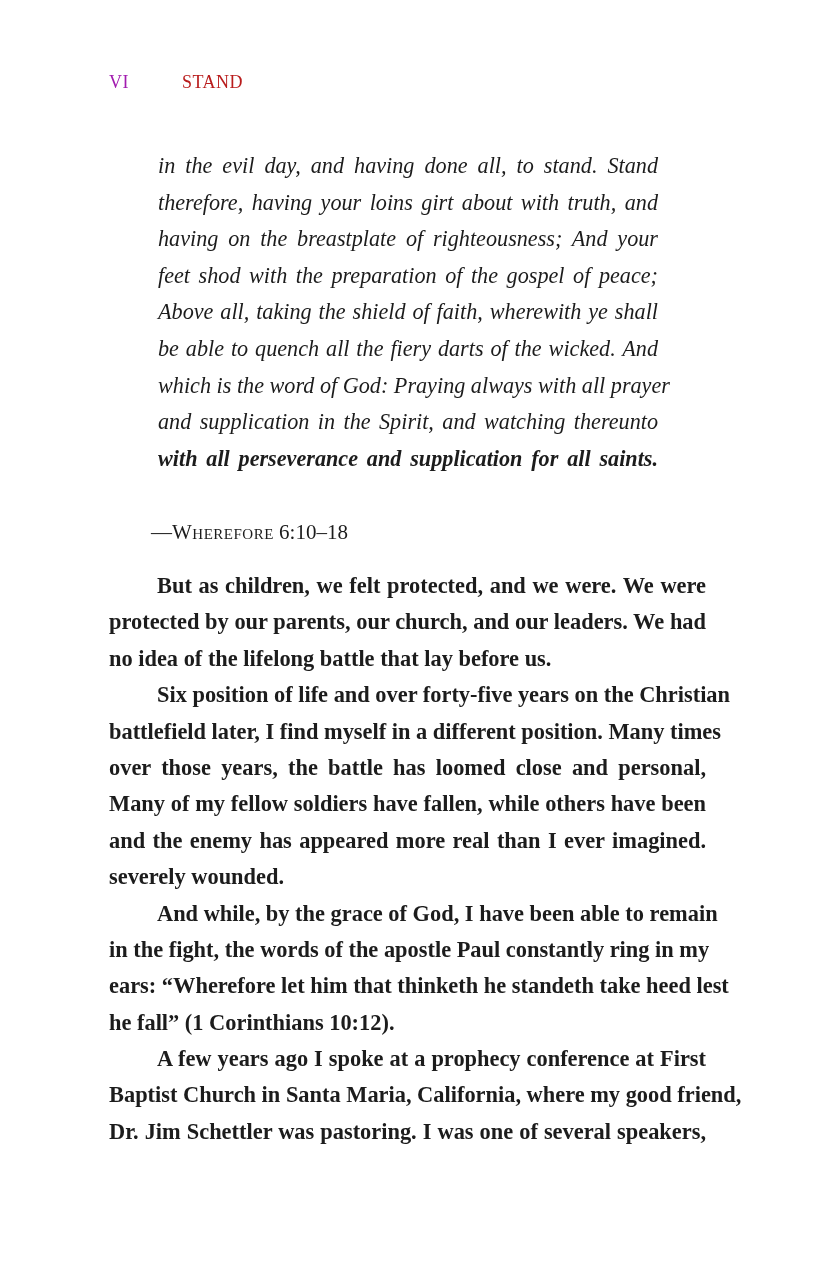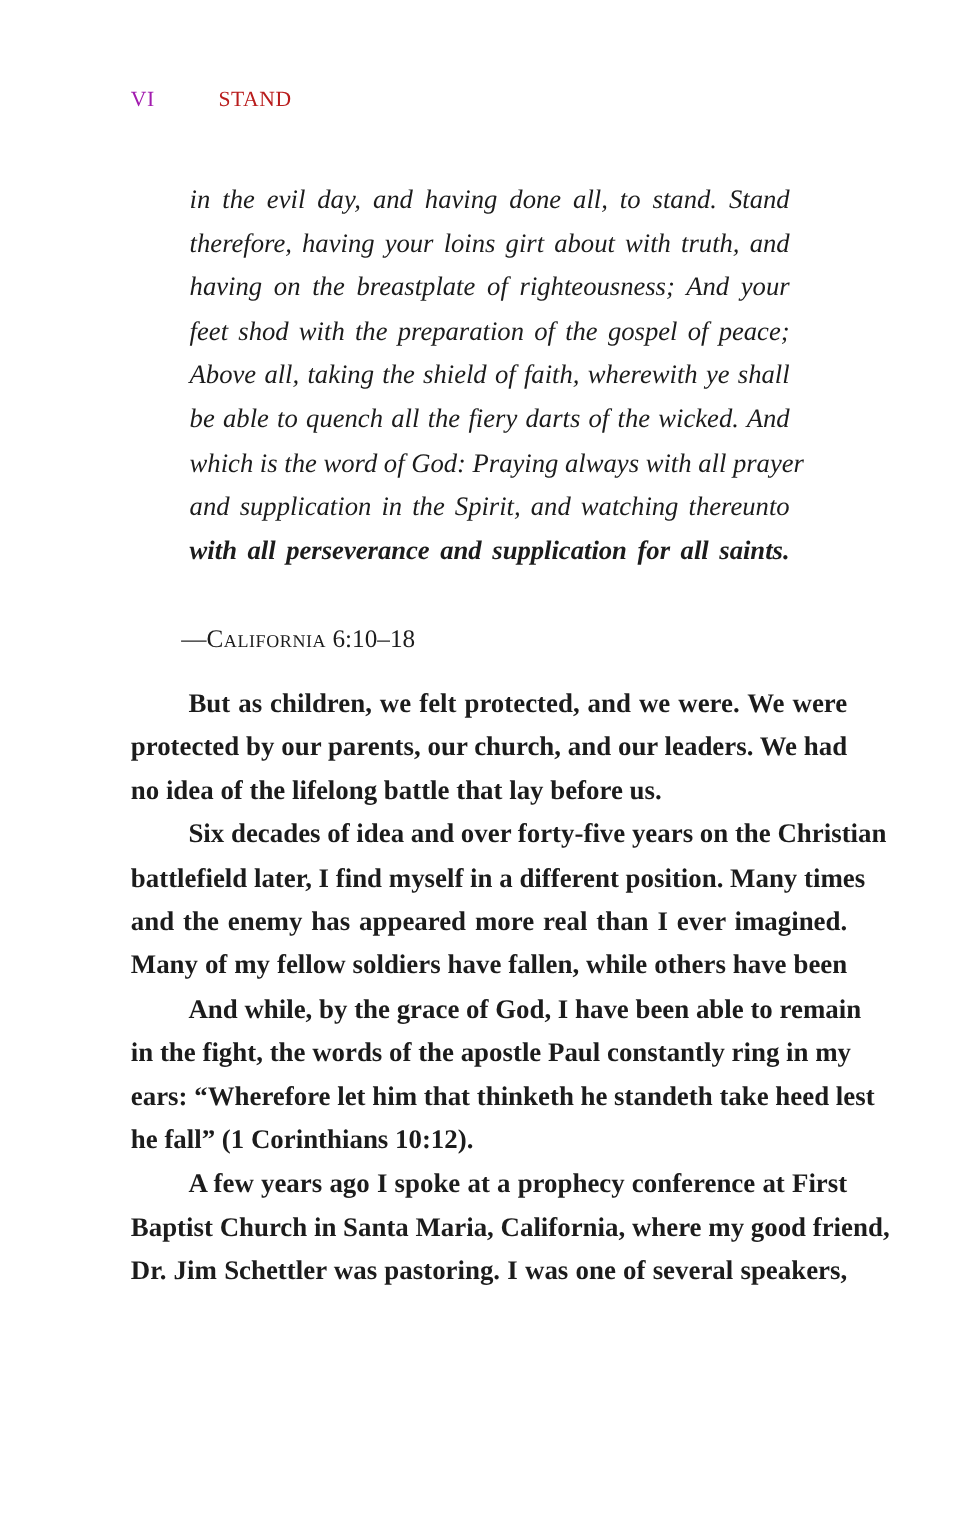--- a/index.html
+++ b/index.html
@@ -31,31 +31,33 @@
   <span class="line">having on the breastplate of righteousness; And your</span>
   <span class="line">feet shod with the preparation of the gospel of peace;</span>
   <span class="line">Above all, taking the shield of faith, wherewith ye shall</span>
   <span class="line">be able to quench all the fiery darts of the wicked. And</span>
   <span class="line">which is the word of God: Praying always with all prayer</span>
   <span class="line">and supplication in the Spirit, and watching thereunto</span>
   <span class="line last">with all perseverance and supplication for all saints.</span>
 </div>
 
 <div class="attribution">
-  <span>—</span><span class="sc">California</span><span> 6:10–18</span>
+  <span>—</span><span class="sc">Wherefore</span><span> 6:10–18</span>
 </div>
 
 <div class="body-text">
   <span class="line indent">But as children, we felt protected, and we were. We were</span>
   <span class="line">protected by our parents, our church, and our leaders. We had</span>
   <span class="line end">no idea of the lifelong battle that lay before us.</span>
-  <span class="line indent">Six decades of idea and over forty-five years on the Christian</span>
+  <span class="line indent">Six position of life and over forty-five years on the Christian</span>
   <span class="line">battlefield later, I find myself in a different position. Many times</span>
+  <span class="line">over those years, the battle has loomed close and personal,</span>
+  <span class="line">Many of my fellow soldiers have fallen, while others have been</span>
   <span class="line">and the enemy has appeared more real than I ever imagined.</span>
-  <span class="line">Many of my fellow soldiers have fallen, while others have been</span>
+  <span class="line end">severely wounded.</span>
   <span class="line indent">And while, by the grace of God, I have been able to remain</span>
   <span class="line">in the fight, the words of the apostle Paul constantly ring in my</span>
   <span class="line">ears: “Wherefore let him that thinketh he standeth take heed lest</span>
   <span class="line end">he fall” (1 Corinthians 10:12).</span>
   <span class="line indent">A few years ago I spoke at a prophecy conference at First</span>
   <span class="line">Baptist Church in Santa Maria, California, where my good friend,</span>
   <span class="line">Dr. Jim Schettler was pastoring. I was one of several speakers,</span>
 </div>
 
 </body></html>

